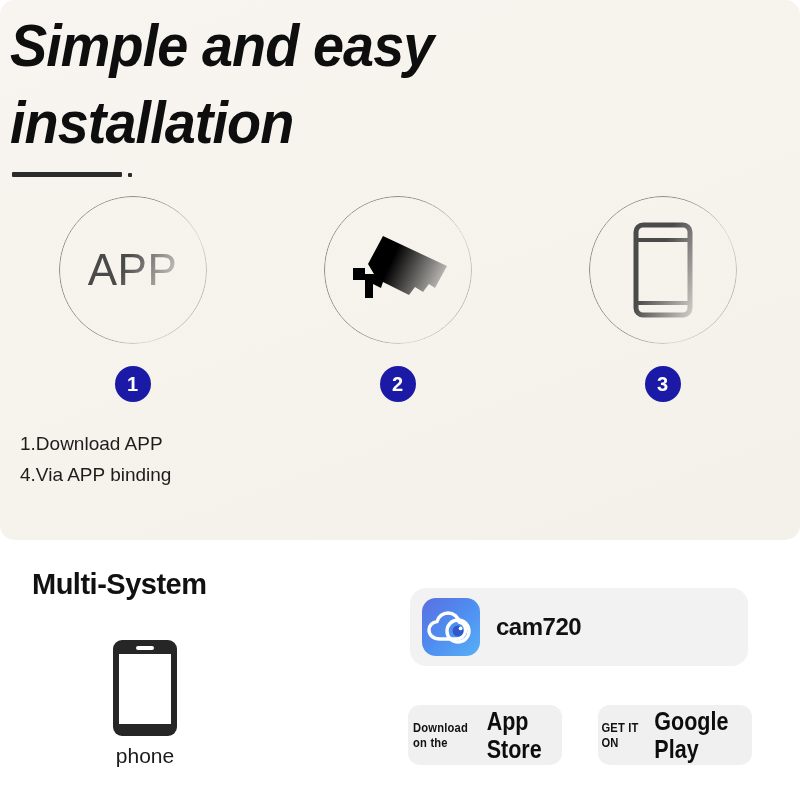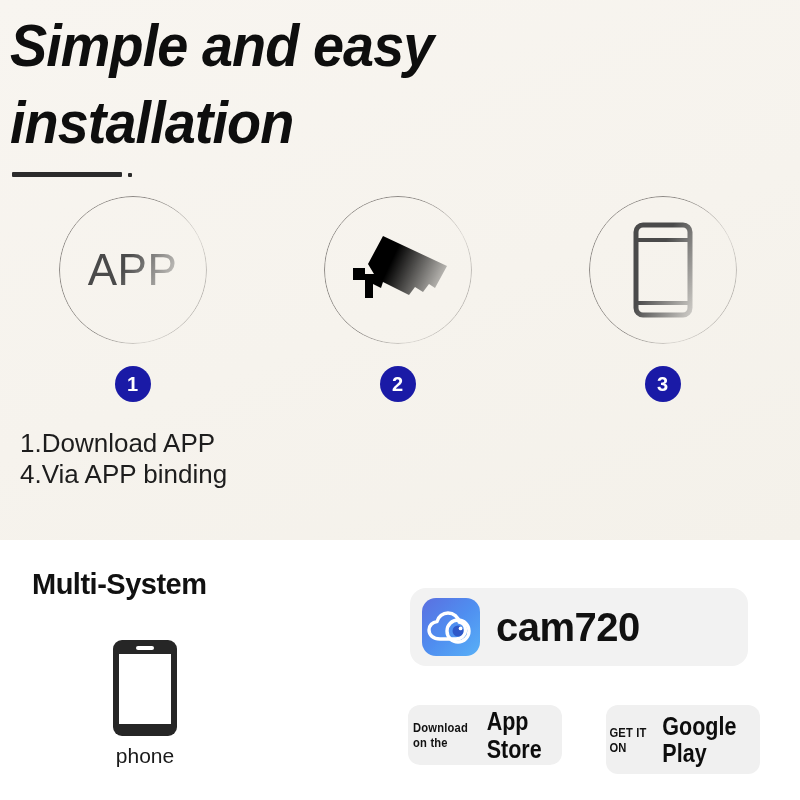--- a/index.html
+++ b/index.html
@@ -17,20 +17,21 @@
 
   
   #top-section {
     position: absolute;
     left: 0; top: 0;
     width: 800px;
     height: 540px;
     background: #f7f4ef;
     background-image: linear-gradient(160deg, #f8f5f0 0%, #f6f3ed 55%, #f4f1ea 100%);
     overflow: hidden;
+    border-radius: 15px;
   }
 
   #headline {
     position: absolute;
     left: 10px;
     top: 8px;
     width: 620px;
     font-family: "Liberation Sans Narrow", "Liberation Sans", sans-serif;
     font-weight: bold;
     font-style: italic;
@@ -109,21 +110,21 @@
     align-items: center;
     justify-content: center;
     line-height: 1;
   }
 
   #instructions {
     position: absolute;
     left: 20px;
     top: 428px;
     color: #1d1d1d;
-    font-size: 26px;
+    font-size: 19px;
     line-height: 31px;
   }
   #instructions div { white-space: pre; }
 
   
   #bottom-section {
     position: absolute;
     left: 0; top: 540px;
     width: 800px;
     height: 260px;
@@ -227,38 +228,38 @@
   #app-icon {
     width: 58px;
     height: 58px;
     border-radius: 14px;
     background: linear-gradient(135deg, #5b6fe0 0%, #4f8ef0 50%, #58b0f7 100%);
     position: relative;
     flex: 0 0 auto;
   }
   #app-name {
     margin-left: 16px;
-    font-size: 40px;
+    font-size: 24px;
     font-weight: bold;
     color: #111111;
     letter-spacing: -0.5px;
   }
 
   .store-badge {
     position: absolute;
     background: #f0f0f0;
     border-radius: 12px;
     display: flex;
     flex-direction: row;
     align-items: center;
     justify-content: center;
     box-sizing: border-box;
   }
   #badge-appstore { left: 408px; top: 165px; width: 154px; height: 60px; }
-  #badge-googleplay { left: 598px; top: 165px; width: 154px; height: 69px; margin-left: 8px; }
+  #badge-googleplay { left: 598px; top: 165px; width: 154px; height: 60px; }
   .store-small {
     font-family: "Liberation Sans Narrow", "Liberation Sans", sans-serif;
     font-size: 13px;
     font-weight: bold;
     color: #111111;
     transform: scaleX(0.86);
     letter-spacing: 0.2px;
   }
   .store-big {
     font-family: "Liberation Sans Narrow", "Liberation Sans", sans-serif;

